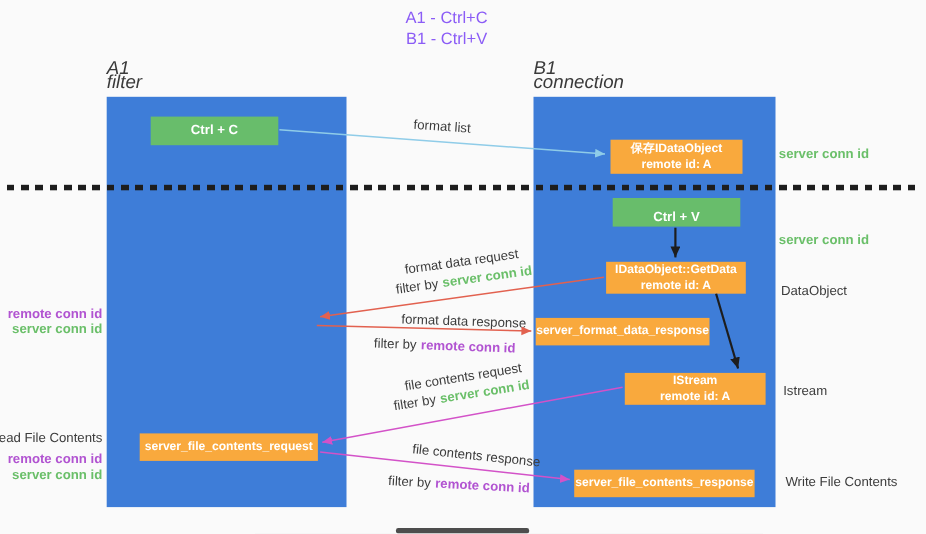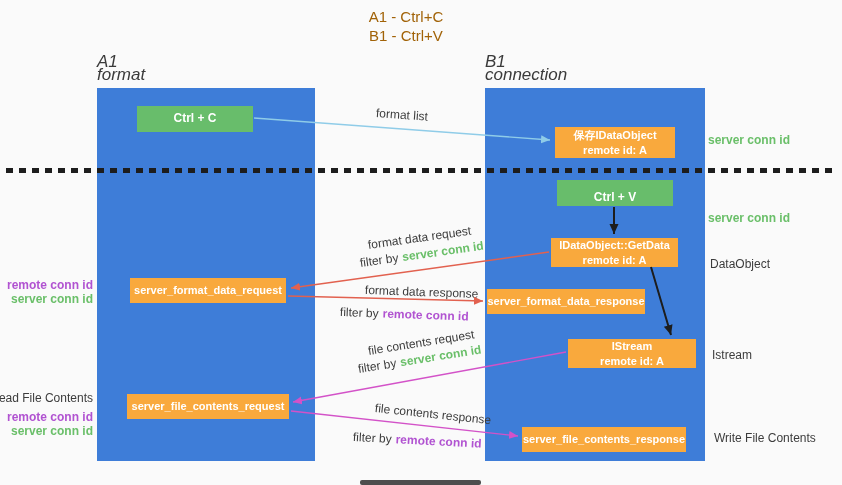--- a/index.html
+++ b/index.html
@@ -5,21 +5,21 @@
   :root{
     --lane-blue:#3e7dd8; --green:#68bd6b; --orange:#f9a93d;
     --green-text:#6abf69; --purple-text:#b153d1;
     --red-arrow:#e2614f; --magenta-arrow:#d352c8; --blue-arrow:#8fcce8;
     --ink:#3c3c3c;
   }
   *{box-sizing:border-box;margin:0;padding:0;}
   body{background:#e9e9e9;}
   .canvas{position:relative;width:842px;height:485px;background:#fafafa;
           font-family:"Liberation Sans",sans-serif;overflow:hidden;}
-  .title-line{position:absolute;left:0;width:812px;text-align:center;font-size:15px;color:#a16207;}
+  .title-line{position:absolute;left:0;width:812px;text-align:center;font-size:15px;color:#8b5cf6;}
   .lane{position:absolute;top:88px;height:373px;background:var(--lane-blue);}
   .lane-label{position:absolute;text-align:left;font-size:17px;color:#3a3a3a;line-height:13px;font-style:italic;}
   .node{position:absolute;display:flex;flex-direction:column;align-items:center;justify-content:center;
         color:#fff;font-size:11px;line-height:1.3;white-space:nowrap;font-weight:bold;}
   .green-node{background:var(--green);font-size:12px;}
   .orange-node{background:var(--orange);}
   .dotted-line{position:absolute;left:6px;top:168px;width:830px;height:5px;
                background:repeating-linear-gradient(90deg,#1d1d1d 0 7px,transparent 7px 13px);}
   .lbl{position:absolute;font-size:12px;color:var(--ink);white-space:nowrap;}
   .right-edge{right:749px;text-align:right;}
@@ -32,21 +32,21 @@
 </head>
 <body>
 
 <div class="canvas">
 
   <div class="title-line" style="top:8px;">A1 - Ctrl+C</div>
   <div class="title-line" style="top:27px;">B1 - Ctrl+V</div>
 
   <div class="lane-label" style="left:97px;top:55px;width:218px;">
     <div>A1</div>
-    <div>format</div>
+    <div>filter</div>
   </div>
   <div class="lane-label" style="left:485px;top:55px;width:220px;">
     <div>B1</div>
     <div>connection</div>
   </div>
 
   <div class="lane" style="left:97px;width:218px;"></div>
   <div class="lane" style="left:485px;width:220px;"></div>
 
   <div class="dotted-line"></div>
@@ -62,23 +62,20 @@
 
   <div class="node green-node" style="left:557px;top:180px;width:116px;height:26px;justify-content:flex-end;">
     <div>Ctrl + V</div>
   </div>
 
   <div class="node orange-node" style="left:551px;top:238px;width:127px;height:29px;">
     <div>IDataObject::GetData</div>
     <div>remote id: A</div>
   </div>
 
-  <div class="node orange-node" style="left:130px;top:278px;width:156px;height:25px;">
-    <div>server_format_data_request</div>
-  </div>
 
   <div class="node orange-node" style="left:487px;top:289px;width:158px;height:25px;text-align:center;">
     <div>server_format_data_response</div>
   </div>
 
   <div class="node orange-node" style="left:568px;top:339px;width:128px;height:29px;">
     <div>IStream</div>
     <div>remote id: A</div>
   </div>
 

